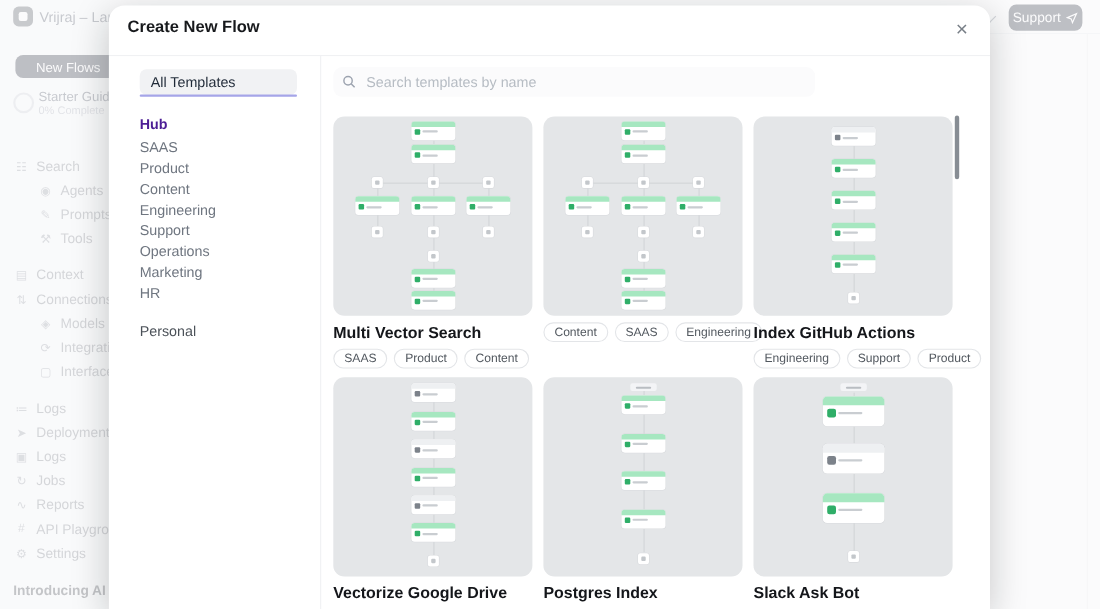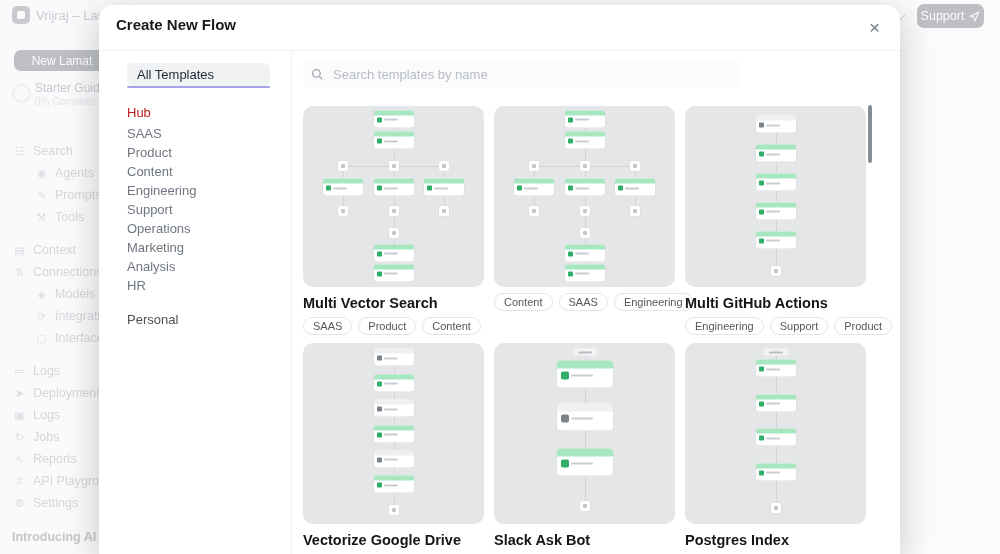--- a/index.html
+++ b/index.html
@@ -36,21 +36,21 @@
   .m-title{left:17px;top:11px;font-size:15px;font-weight:700;color:#17191c;}
   .m-close{right:20px;top:13px;font-size:19px;line-height:19px;color:#787f87;cursor:pointer;}
   .m-hdiv{left:0;top:45px;width:801px;height:1px;background:#f0f1f3;}
   .m-vdiv{left:192px;top:45px;width:1px;height:504px;background:#f0f1f3;}
 
   
   .cat-pill{left:28px;top:58px;width:143px;height:23px;background:#f1f2f4;border-radius:6px;
             font-size:13px;color:#1f2937;line-height:23px;padding-left:10px;box-sizing:border-box;cursor:pointer;}
   .cat-pill::after{content:"";position:absolute;left:0;bottom:-2px;width:100%;height:2px;background:#5b5bd6;opacity:.55;border-radius:2px;}
   .cat-list{left:28px;top:92px;width:150px;}
-  .cat-header{font-size:13px;font-weight:400;color:#b91c1c;height:22px;line-height:22px;margin-top:5px;}
+  .cat-header{font-size:13px;font-weight:700;color:#4c1d95;height:22px;line-height:22px;margin-top:5px;}
   .cat-item{font-size:13px;color:#6f7680;height:19px;line-height:19px;cursor:pointer;}
   .cat-solo{font-size:13px;color:#4b5158;height:22px;line-height:22px;margin-top:14px;cursor:pointer;}
 
   
   .search-box{left:204px;top:56px;width:438px;height:27px;background:#fbfbfc;border-radius:8px;
               display:flex;align-items:center;padding-left:8px;box-sizing:border-box;}
   .search-box svg{flex:none;}
   .search-box input{border:none;outline:none;background:transparent;font-size:13px;color:#374151;
                     font-family:"Liberation Sans",sans-serif;margin-left:7px;width:380px;}
   .search-box input::placeholder{color:#b6bcc3;}
@@ -104,21 +104,21 @@
 
   <div class="abs bg-chevron"></div>
   <div class="abs bg-deploy">
     <span>Support</span>
     <svg width="11" height="11" viewBox="0 0 24 24">
         <path d="M3 11l18-8-8 18-2.5-7.5L3 11z" fill="none" stroke="currentColor" stroke-width="2.4"></path>
       </svg>
   </div>
 
   <div class="abs bg-newflow">
-    <span>New Lamat</span>
+    <span>New Flows</span>
   </div>
   <div class="abs bg-ring"></div>
   <div class="abs bg-starter-t">Starter Guide</div>
   <div class="abs bg-starter-s">0% Complete</div>
 
   <div class="abs bg-nav" id="bg-nav">
       <div class="row" style="padding-left: 12px;">
         <span class="ic">☷</span>
         <span>Search</span>
       </div>
@@ -196,21 +196,20 @@
     <div class="abs cat-pill">All Templates</div>
     <div class="abs cat-list" id="cat-list">
         <div class="cat-header">Hub</div>
         <div class="cat-item">SAAS</div>
         <div class="cat-item">Product</div>
         <div class="cat-item">Content</div>
         <div class="cat-item">Engineering</div>
         <div class="cat-item">Support</div>
         <div class="cat-item">Operations</div>
         <div class="cat-item">Marketing</div>
-        <div class="cat-item">Analysis</div>
         <div class="cat-item">HR</div>
         <div class="cat-solo">Personal</div>
       </div>
 
     <div class="abs search-box">
       <svg width="13" height="13" viewBox="0 0 24 24">
           <circle cx="10" cy="10" r="7" fill="none" stroke="#9ca3af" stroke-width="2.4"></circle>
           <line x1="15.5" y1="15.5" x2="21" y2="21" stroke="#9ca3af" stroke-width="2.4"></line>
         </svg>
       <input type="text" value="" placeholder="Search templates by name" style="">
@@ -420,21 +419,21 @@
               <div class="hd hd-g"></div>
               <div class="bd">
                 <span class="ic ic-g"></span>
                 <span class="ln" style="width:14px"></span>
               </div>
             </div>
             <div class="tn tn-s" style="left: 50%; top: 91%;">
               <i></i>
             </div>
           </div>
-          <div class="card-title">Multi GitHub Actions</div>
+          <div class="card-title">Index GitHub Actions</div>
           <div class="tag-row">
             <span class="tag">Engineering</span>
             <span class="tag">Support</span>
             <span class="tag">Product</span>
           </div>
         </div>
         <div class="card">
           <div class="thumb">
             <div class="tl" style="left: 50%; top: 6%; width: 1px; height: 85%;"></div>
             <div class="tn tn-w" style="left: 50%; top: 8%;">
@@ -480,88 +479,88 @@
               </div>
             </div>
             <div class="tn tn-s" style="left: 50%; top: 92%;">
               <i></i>
             </div>
           </div>
           <div class="card-title">Vectorize Google Drive</div>
         </div>
         <div class="card">
           <div class="thumb">
-            <div class="tl" style="left: 50%; top: 8%; width: 1px; height: 80%;"></div>
+            <div class="tl" style="left: 50%; top: 5%; width: 1px; height: 83%;"></div>
             <div class="tn tn-t" style="left: 50%; top: 5%;">
               <i></i>
             </div>
-            <div class="tn tn-b" style="left: 50%; top: 17%;">
-              <div class="hd hd-g"></div>
-              <div class="bd">
-                <span class="ic ic-g"></span>
-                <span class="ln" style="width:22px"></span>
-              </div>
-            </div>
-            <div class="tn tn-b" style="left: 50%; top: 41%;">
-              <div class="hd hd-w"></div>
-              <div class="bd">
-                <span class="ic ic-w"></span>
-                <span class="ln" style="width:22px"></span>
-              </div>
-            </div>
-            <div class="tn tn-b" style="left: 50%; top: 66%;">
-              <div class="hd hd-g"></div>
-              <div class="bd">
-                <span class="ic ic-g"></span>
-                <span class="ln" style="width:22px"></span>
-              </div>
-            </div>
-            <div class="tn tn-s" style="left: 50%; top: 90%;">
-              <i></i>
-            </div>
-          </div>
-          <div class="card-title">Slack Ask Bot</div>
+            <div class="tn tn-g" style="left: 50%; top: 14%;">
+              <div class="hd hd-g"></div>
+              <div class="bd">
+                <span class="ic ic-g"></span>
+                <span class="ln" style="width:14px"></span>
+              </div>
+            </div>
+            <div class="tn tn-g" style="left: 50%; top: 33%;">
+              <div class="hd hd-g"></div>
+              <div class="bd">
+                <span class="ic ic-g"></span>
+                <span class="ln" style="width:14px"></span>
+              </div>
+            </div>
+            <div class="tn tn-g" style="left: 50%; top: 52%;">
+              <div class="hd hd-g"></div>
+              <div class="bd">
+                <span class="ic ic-g"></span>
+                <span class="ln" style="width:14px"></span>
+              </div>
+            </div>
+            <div class="tn tn-g" style="left: 50%; top: 71%;">
+              <div class="hd hd-g"></div>
+              <div class="bd">
+                <span class="ic ic-g"></span>
+                <span class="ln" style="width:14px"></span>
+              </div>
+            </div>
+            <div class="tn tn-s" style="left: 50%; top: 91%;">
+              <i></i>
+            </div>
+          </div>
+          <div class="card-title">Postgres Index</div>
         </div>
         <div class="card">
           <div class="thumb">
-            <div class="tl" style="left: 50%; top: 5%; width: 1px; height: 83%;"></div>
+            <div class="tl" style="left: 50%; top: 8%; width: 1px; height: 80%;"></div>
             <div class="tn tn-t" style="left: 50%; top: 5%;">
               <i></i>
             </div>
-            <div class="tn tn-g" style="left: 50%; top: 14%;">
-              <div class="hd hd-g"></div>
-              <div class="bd">
-                <span class="ic ic-g"></span>
-                <span class="ln" style="width:14px"></span>
-              </div>
-            </div>
-            <div class="tn tn-g" style="left: 50%; top: 33%;">
-              <div class="hd hd-g"></div>
-              <div class="bd">
-                <span class="ic ic-g"></span>
-                <span class="ln" style="width:14px"></span>
-              </div>
-            </div>
-            <div class="tn tn-g" style="left: 50%; top: 52%;">
-              <div class="hd hd-g"></div>
-              <div class="bd">
-                <span class="ic ic-g"></span>
-                <span class="ln" style="width:14px"></span>
-              </div>
-            </div>
-            <div class="tn tn-g" style="left: 50%; top: 71%;">
-              <div class="hd hd-g"></div>
-              <div class="bd">
-                <span class="ic ic-g"></span>
-                <span class="ln" style="width:14px"></span>
-              </div>
-            </div>
-            <div class="tn tn-s" style="left: 50%; top: 91%;">
-              <i></i>
-            </div>
-          </div>
-          <div class="card-title">Postgres Index</div>
+            <div class="tn tn-b" style="left: 50%; top: 17%;">
+              <div class="hd hd-g"></div>
+              <div class="bd">
+                <span class="ic ic-g"></span>
+                <span class="ln" style="width:22px"></span>
+              </div>
+            </div>
+            <div class="tn tn-b" style="left: 50%; top: 41%;">
+              <div class="hd hd-w"></div>
+              <div class="bd">
+                <span class="ic ic-w"></span>
+                <span class="ln" style="width:22px"></span>
+              </div>
+            </div>
+            <div class="tn tn-b" style="left: 50%; top: 66%;">
+              <div class="hd hd-g"></div>
+              <div class="bd">
+                <span class="ic ic-g"></span>
+                <span class="ln" style="width:22px"></span>
+              </div>
+            </div>
+            <div class="tn tn-s" style="left: 50%; top: 90%;">
+              <i></i>
+            </div>
+          </div>
+          <div class="card-title">Slack Ask Bot</div>
         </div>
       </div>
 
     <div class="abs m-scrollbar"></div>
   </div>
 </div>
 
 </body></html>

